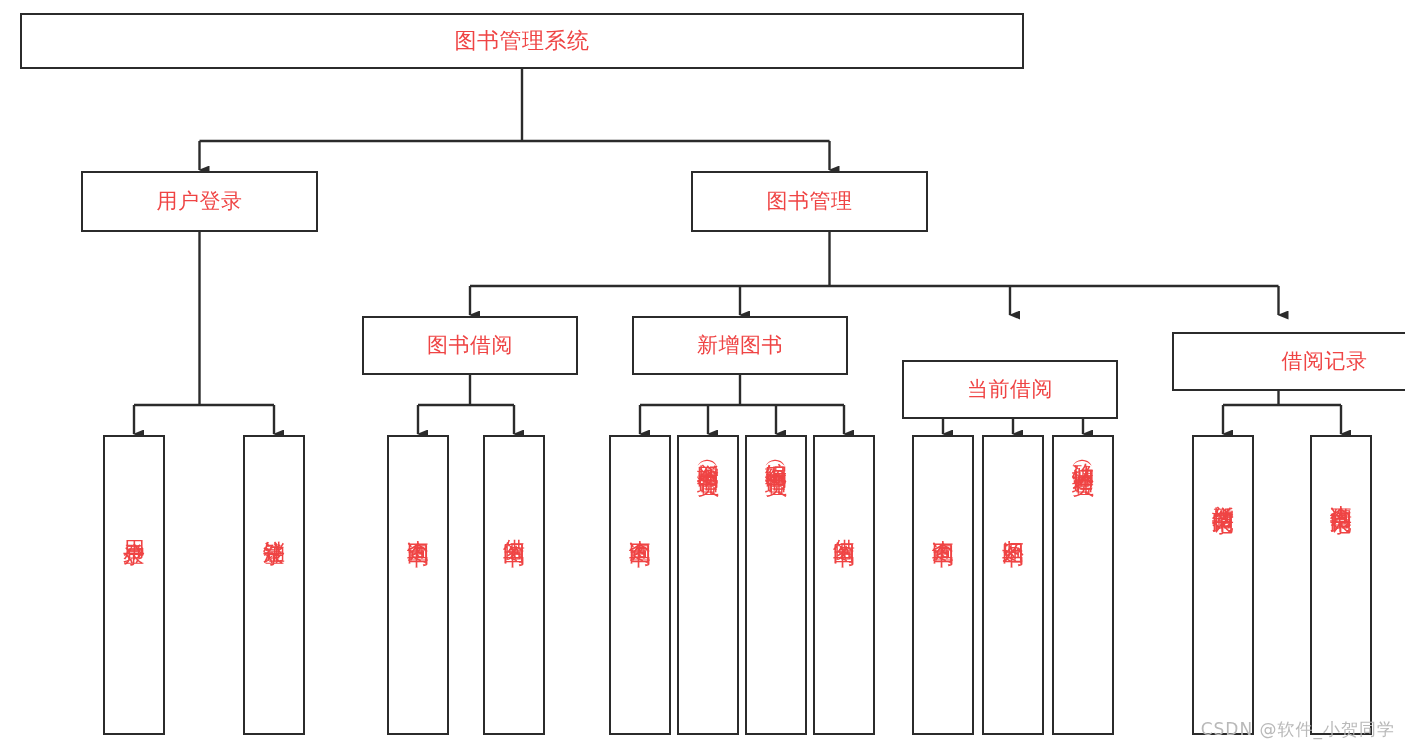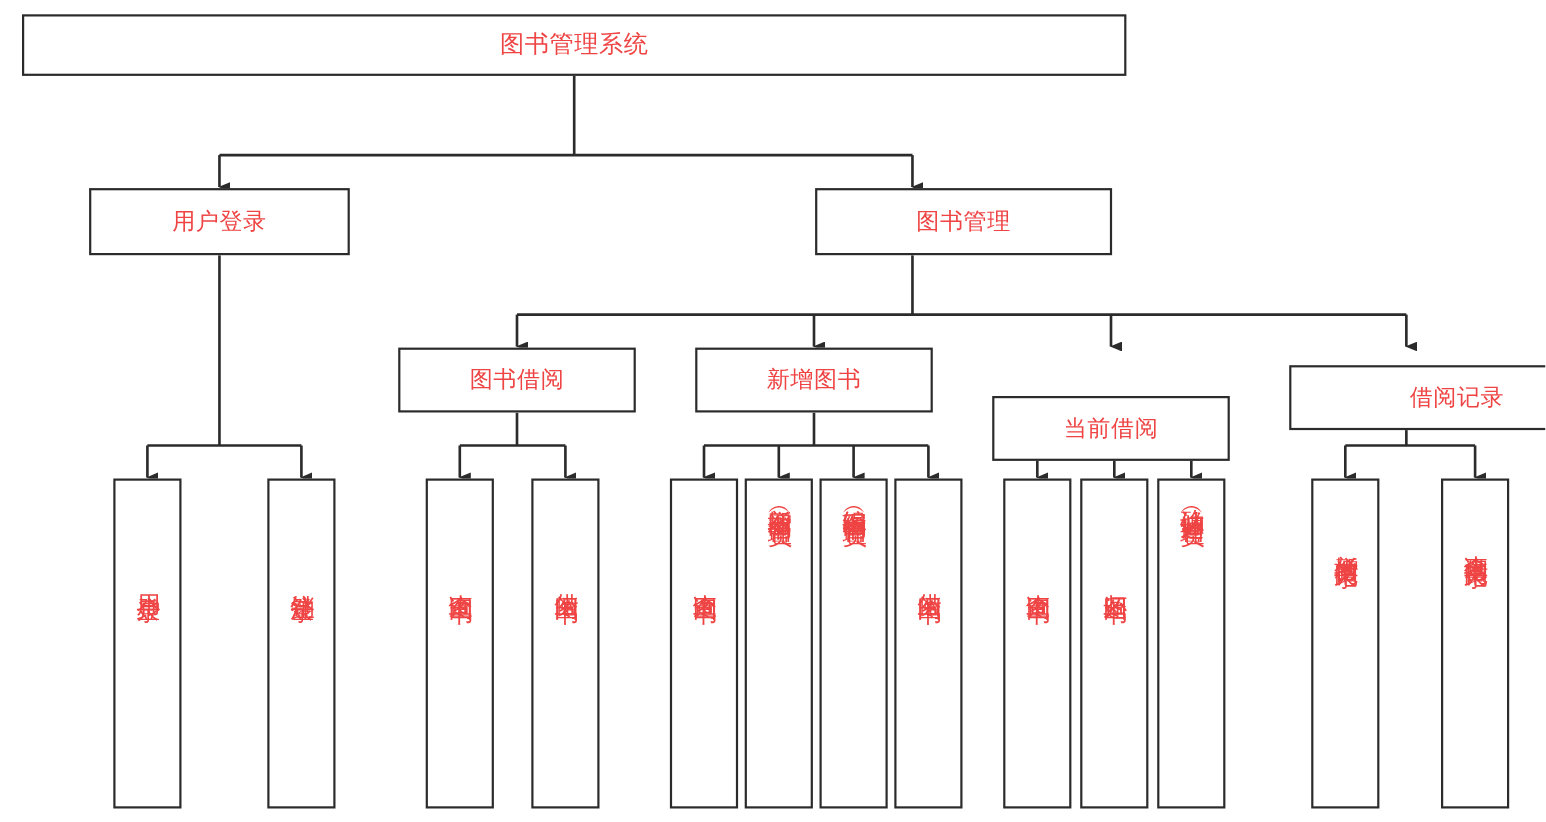--- a/index.html
+++ b/index.html
@@ -112,21 +112,21 @@
       </g>
   </svg>
 
   <div id="node-layer">
       <div class="node root" style="left: 20px; top: 13px; width: 1004px; height: 56px;">
         <span class="label">图书管理系统</span>
       </div>
       <div class="node" style="left: 81px; top: 171px; width: 237px; height: 61px;">
         <span class="label">用户登录</span>
       </div>
-      <div class="node" style="left: 741px; top: 171px; width: 270px; height: 61px; font-family: Liberation Serif, serif;">
+      <div class="node" style="left: 691px; top: 171px; width: 237px; height: 61px; font-family: Liberation Serif, serif;">
         <span class="label">图书管理</span>
       </div>
       <div class="node" style="left: 362px; top: 316px; width: 216px; height: 59px;">
         <span class="label">图书借阅</span>
       </div>
       <div class="node" style="left: 632px; top: 316px; width: 216px; height: 59px;">
         <span class="label">新增图书</span>
       </div>
       <div class="node" style="left: 902px; top: 316px; width: 216px; height: 59px; margin-top: 44px;">
         <span class="label">当前借阅</span>
@@ -168,13 +168,14 @@
         <span class="label" style="margin-top: 8px;">确认归还（管理员）</span>
       </div>
       <div class="node vertical" style="left: 1192px; top: 435px; width: 62px; height: 300px;">
         <span class="label" style="margin-top: 50px;">新增借阅记录</span>
       </div>
       <div class="node vertical" style="left: 1310px; top: 435px; width: 62px; height: 300px;">
         <span class="label" style="margin-top: 50px;">查询借阅记录</span>
       </div>
     </div>
 
+  <div class="watermark">CSDN @软件_小贺同学</div>
 </div>
 
 </body></html>

